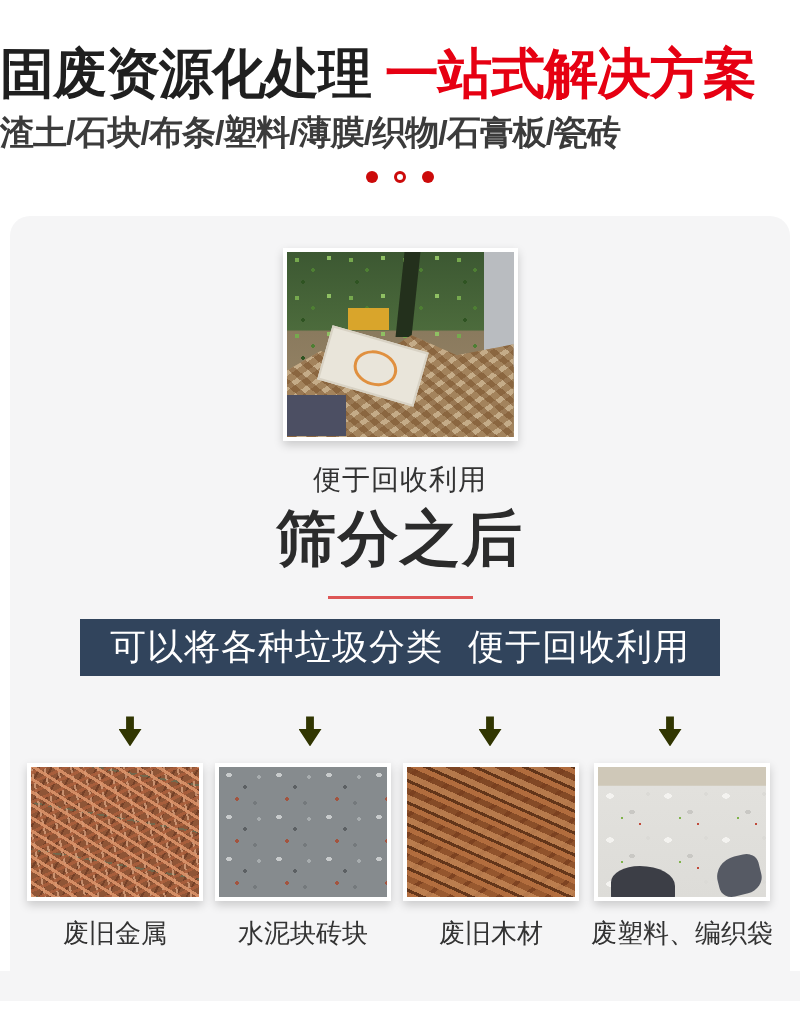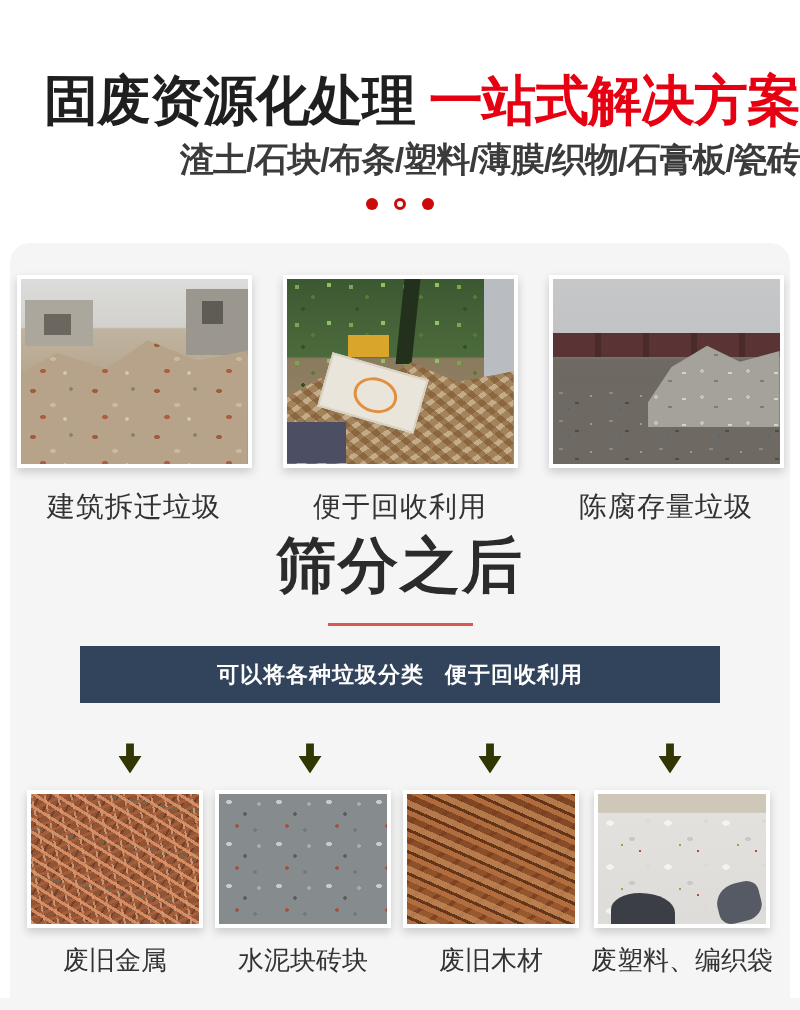--- a/index.html
+++ b/index.html
@@ -6,21 +6,21 @@
   html,body { width:800px; }
   body {
     height:1010px;
     background:#ffffff;
     font-family:"Liberation Sans", sans-serif;
     overflow:hidden;
   }
   .page { width:800px; height:1010px; position:relative; }
 
   
-  .hero { padding-top:70px; text-align:right; }
+  .hero { padding-top:43px; text-align:left; }
   .hero-title {
     font-size:54px; font-weight:700; letter-spacing:-1px;
     line-height:1.12; white-space:nowrap;
   }
   .t-dark { color:#1f1f1f; }
   .t-red  { color:#e60012; margin-left:14px; }
   .hero-subtitle {
     margin-top:7px; font-size:34px; letter-spacing:-1px;
     color:#3b3b3b; font-weight:700; white-space:nowrap;
   }
@@ -58,21 +58,21 @@
 
   
   .sift-heading {
     text-align:center;
     font-size:60px; font-weight:700; color:#2b2b2b; letter-spacing:2px;
   }
   .red-underline { width:145px; height:3px; background:#dd5656; margin:16px auto 0 auto; }
   .banner {
     width:640px; height:57px; margin:20px auto 0 auto;
     background:#31445c; color:#ffffff;
-    font-size:22px; font-weight:700; letter-spacing:1px; word-spacing:14px;
+    font-size:36px; font-weight:400; letter-spacing:1px; word-spacing:14px;
     display:flex; align-items:center; justify-content:center;
     white-space:nowrap;
   }
 
   
   .arrows { display:flex; justify-content:center; gap:12px; margin-top:40px; }
   .arrow-cell { width:168px; display:flex; justify-content:center; }
   .arrow {
     width:23px; height:30px; background:#313602;
     clip-path:polygon(33% 0, 67% 0, 67% 42%, 100% 42%, 50% 100%, 0 42%, 33% 42%);
@@ -216,56 +216,36 @@
     <div class="dots">
       <span class="dot"></span>
       <span class="dot hollow"></span>
       <span class="dot"></span>
     </div>
   </header>
 
   <section class="card">
 
     <div class="gallery top-gallery">
-      <figure class="g-item">
-        <div class="frame">
-          <div class="photo photo-lg p1">
-            <div class="bldg-l"></div>
-            <div class="bldg-r"></div>
-            <div class="rubble"></div>
-          </div>
-        </div>
-        <figcaption class="caption caption-lg">建筑拆迁垃圾</figcaption>
-      </figure>
 
       <figure class="g-item">
         <div class="frame">
           <div class="photo photo-lg p2">
             <div class="leaves"></div>
             <div class="trunk"></div>
             <div class="wall"></div>
             <div class="debris"></div>
             <div class="chair"></div>
             <div class="mattress"></div>
             <div class="sofa"></div>
           </div>
         </div>
         <figcaption class="caption caption-lg">便于回收利用</figcaption>
       </figure>
 
-      <figure class="g-item">
-        <div class="frame">
-          <div class="photo photo-lg p3">
-            <div class="bldg"></div>
-            <div class="ground"></div>
-            <div class="mound"></div>
-          </div>
-        </div>
-        <figcaption class="caption caption-lg">陈腐存量垃圾</figcaption>
-      </figure>
     </div>
 
     <h2 class="sift-heading">筛分之后</h2>
     <div class="red-underline"></div>
 
     <div class="banner">可以将各种垃圾分类 便于回收利用</div>
 
     <div class="arrows">
       <span class="arrow-cell">
           <span class="arrow"></span>

